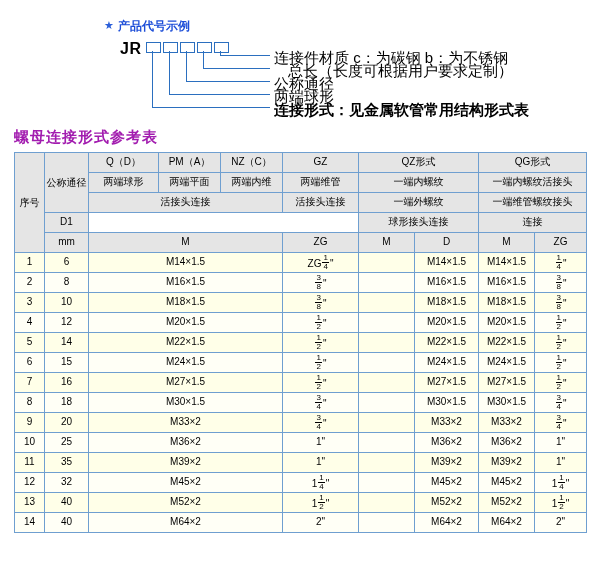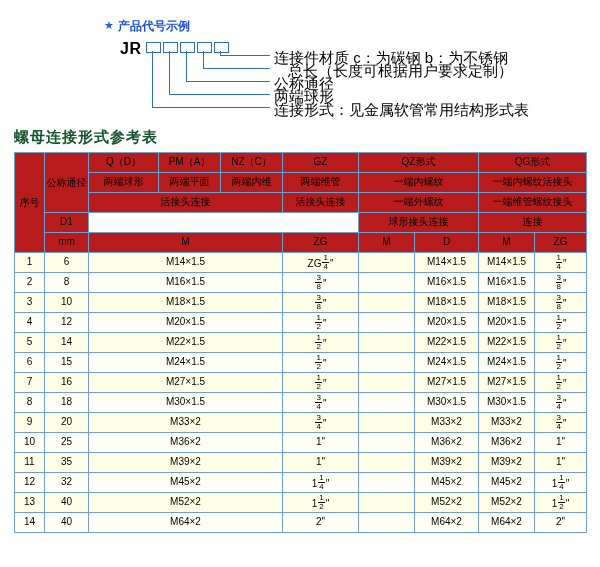--- a/index.html
+++ b/index.html
@@ -18,40 +18,40 @@
   .b2{left:163px;}
   .b3{left:180px;}
   .b4{left:197px;}
   .b5{left:214px;}
   
   .vline{position:absolute;width:1px;background:#2b6fbf;}
   .hline{position:absolute;height:1px;background:#2b6fbf;}
   .legend-label{position:absolute;font-size:15px;white-space:nowrap;}
 
   
-  .table-title{position:absolute;left:14px;top:128px;font-size:15px;font-weight:bold;color:#14532d;letter-spacing:1px;}
+  .table-title{position:absolute;left:14px;top:128px;font-size:15px;font-weight:bold;color:#a21caf;letter-spacing:1px;}
 
   
   table.main{
     position:absolute;left:14px;top:152px;
     border-collapse:collapse;
     width:572px;
     table-layout:fixed;
   }
   table.main td{
     border:1px solid #6f9fd0;
     font-size:10px;
     text-align:center;
     vertical-align:middle;
     padding:0;
     height:19px;
     line-height:1.05;
     background:#d9edf7;
   }
-  table.main td.hdr{background:#b91c1c;}
+  table.main td.hdr{background:#e5e5e5;}
   table.main tr.odd td{background:#ffffe8;}
   table.main tr.even td{background:#fffff6;}
   table.main td.blank{background:#ffffff;}
   .frac{display:inline-block;vertical-align:-2px;text-align:center;font-size:8px;line-height:1;margin:0 1px;}
   .frac .num{display:block;border-bottom:1px solid #000;padding:0 1px;}
   .frac .den{display:block;padding:0 1px;}
   .mix{white-space:nowrap;font-size:10px;}
   .vtitle{font-size:10px;line-height:1.1;}
 </style>
 </head>
@@ -80,21 +80,21 @@
   <div class="vline" style="left:169px;top:51px;height:43px;"></div>
   <div class="hline" style="left:169px;top:94px;width:101px;"></div>
 
   <div class="vline" style="left:152px;top:51px;height:56px;"></div>
   <div class="hline" style="left:152px;top:107px;width:118px;"></div>
 
   <div class="legend-label" style="left:274px;top:49px;">连接件材质  c：为碳钢  b：为不锈钢</div>
   <div class="legend-label" style="left:288px;top:62px;">总长（长度可根据用户要求定制）</div>
   <div class="legend-label" style="left:274px;top:75px;">公称通径</div>
   <div class="legend-label" style="left:274px;top:88px;">两端球形</div>
-  <div class="legend-label" style="left:274px;top:101px;">连接形式：见金属软管常用结构形式表</div>
+  <div class="legend-label" style="left:274px;top:101px;font-weight:bold;">连接形式：见金属软管常用结构形式表</div>
 </div>
 
 <div class="table-title">螺母连接形式参考表</div>
 
 <table class="main">
   <colgroup>
     <col style="width:30px">
       <col style="width:44px">
     <col style="width:70px">
       <col style="width:62px">

